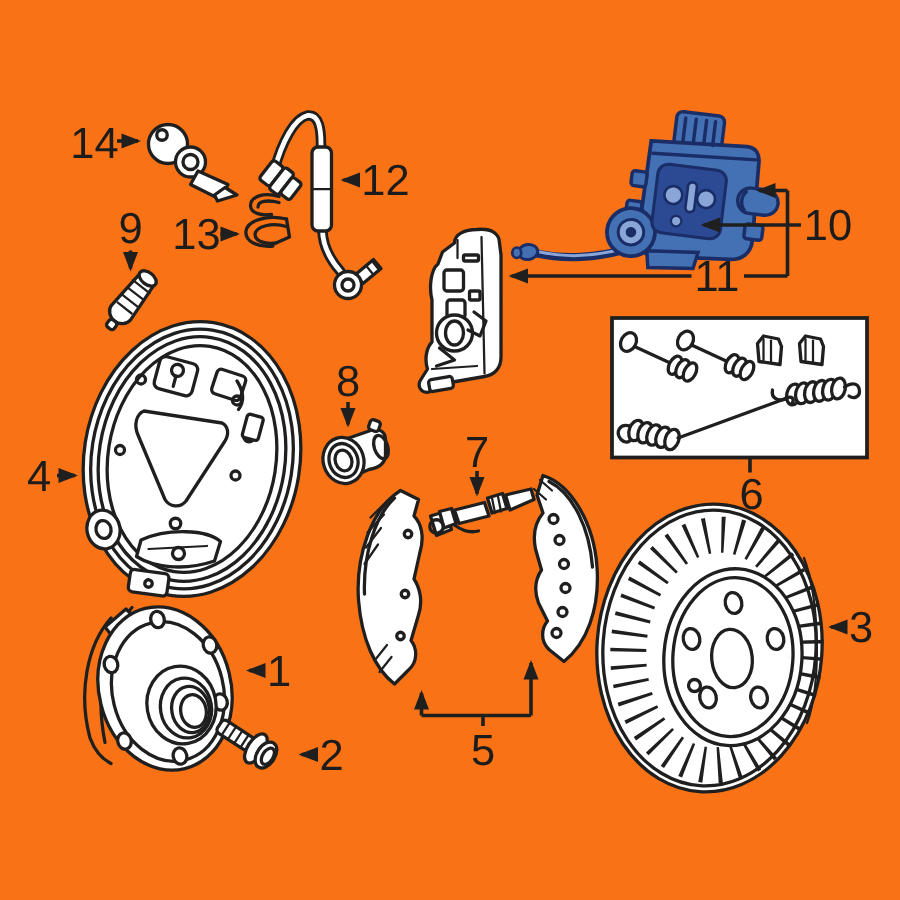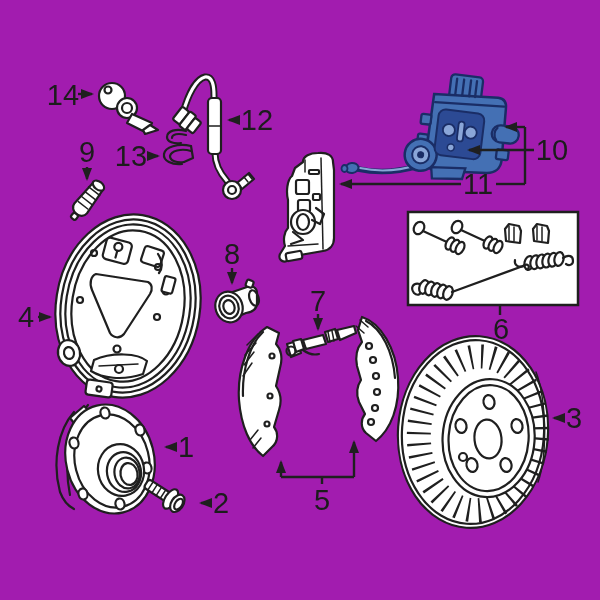--- a/index.html
+++ b/index.html
@@ -1,16 +1,16 @@
 <!DOCTYPE html>
 <html><head>
 <meta charset="utf-8">
 <style>
   html,body{margin:0;padding:0;background:#ffffff;}
-  #stage{position:relative;width:600px;height:600px;background:#a21caf;overflow:hidden;}
+  #stage{position:relative;width:600px;height:600px;background:#f97316;overflow:hidden;}
   svg{display:block;}
   svg text{font-family:"Liberation Sans","DejaVu Sans",sans-serif;font-size:29px;fill:#1c1c1c;}
   .ln{stroke:#1f1f1f;stroke-width:2.2;fill:none;stroke-linecap:round;stroke-linejoin:round;}
   .thin{stroke:#1f1f1f;stroke-width:1.5;fill:none;stroke-linecap:round;}
   .pw{stroke:#1f1f1f;stroke-width:2.2;fill:#ffffff;stroke-linejoin:round;stroke-linecap:round;}
   .cl{stroke:#1f1f1f;stroke-width:2.4;fill:none;}
   .hlgrp *{stroke:#1a2d66;}
   .hls{stroke:#1a2d66;stroke-width:2.3;fill:none;stroke-linecap:round;}
   .hls-thick{stroke:#1a2d66;stroke-width:5.5;fill:none;stroke-linecap:round;}
   .hls-light{stroke:#8aa6d8;stroke-width:2;fill:none;stroke-linecap:round;}

